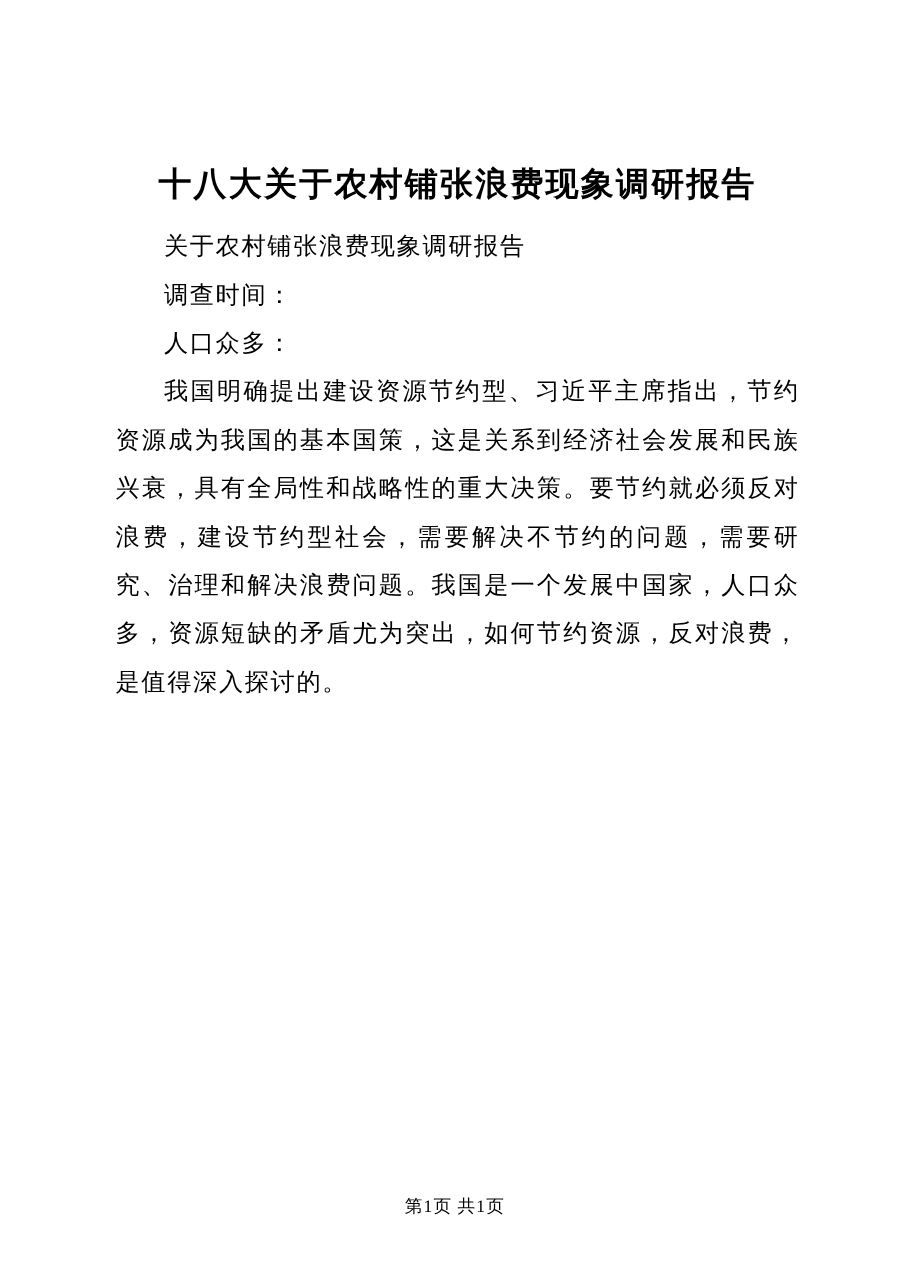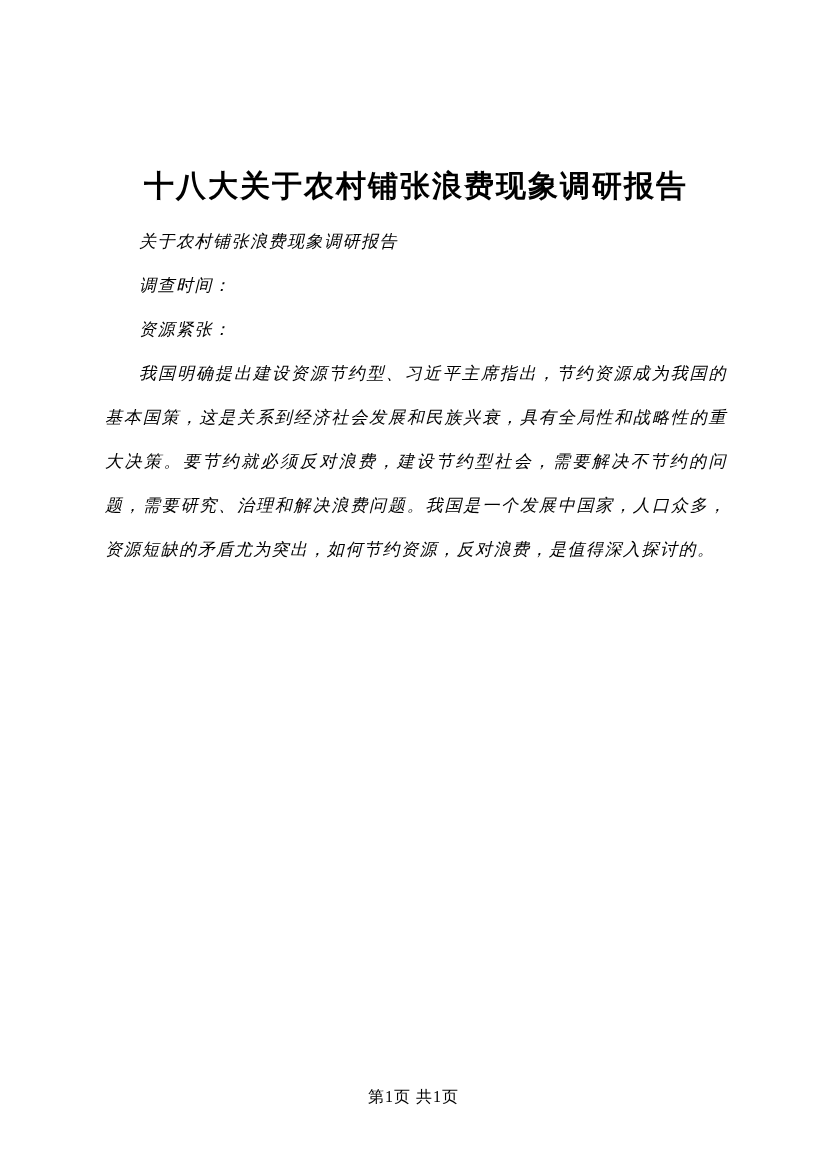--- a/index.html
+++ b/index.html
@@ -10,55 +10,53 @@
     background: #ffffff;
     color: #000000;
     font-family: "Liberation Serif", serif;
     position: relative;
     overflow: hidden;
   }
   .page {
     position: absolute;
     inset: 0;
     padding: 148px 100px 0 105px;
-    margin-top: 18px;
   }
   .doc-title {
     margin: 0 0 14px 0;
     font-size: 30px;
     font-weight: bold;
     line-height: 40px;
     text-align: center;
     letter-spacing: 2px;
   }
   .para {
     margin: 0;
-    font-size: 17px;
+    font-size: 22px;
     line-height: 44px;
     letter-spacing: 1.5px;
     text-indent: 2em;
     text-align: justify;
     text-justify: inter-ideograph;
-    font-style: italic;
   }
   .footer {
     position: absolute;
     bottom: 62px;
     left: 0;
     width: 100%;
     text-align: center;
     font-size: 16px;
     letter-spacing: 1px;
   }
 </style>
 </head>
 <body>
 
 <div class="page">
   <h1 class="doc-title">十八大关于农村铺张浪费现象调研报告</h1>
 
   <p class="para">关于农村铺张浪费现象调研报告</p>
   <p class="para">调查时间：</p>
-  <p class="para">资源紧张：</p>
+  <p class="para">人口众多：</p>
   <p class="para">我国明确提出建设资源节约型、习近平主席指出，节约资源成为我国的基本国策，这是关系到经济社会发展和民族兴衰，具有全局性和战略性的重大决策。要节约就必须反对浪费，建设节约型社会，需要解决不节约的问题，需要研究、治理和解决浪费问题。我国是一个发展中国家，人口众多，资源短缺的矛盾尤为突出，如何节约资源，反对浪费，是值得深入探讨的。</p>
 </div>
 
 <div class="footer">第1页 共1页</div>
 
 </body></html>

